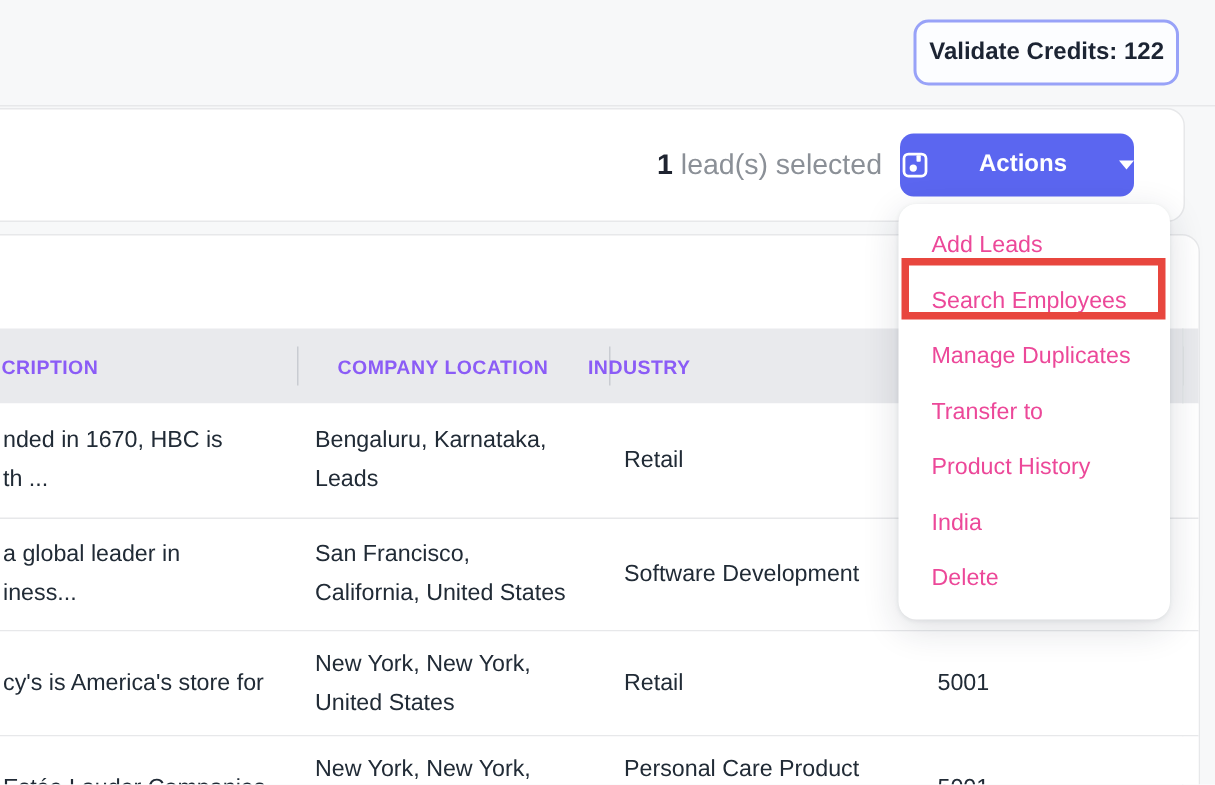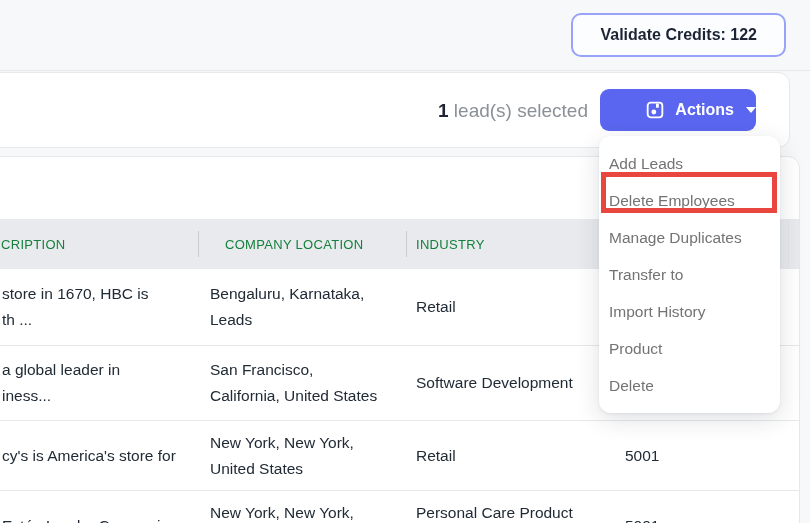--- a/index.html
+++ b/index.html
@@ -22,21 +22,21 @@
     position: absolute;
     left: 0; top: 0;
     width: 810px; height: 71px;
     background: #f7f8f9;
     border-bottom: 1px solid #e7e8ea;
   }
   .validate-btn {
     position: absolute;
     top: 13px; right: 24px;
     height: 44px;
-    padding: 0 27px;
+    padding: 0 8px;
     background: #fcfdff;
     border: 2px solid #98a2f8;
     border-radius: 10px;
     font-family: inherit;
     font-size: 16px;
     font-weight: 700;
     color: #1c2433;
     display: flex;
     align-items: center;
     cursor: pointer;
@@ -66,21 +66,21 @@
   }
   .actions-btn {
     position: absolute;
     left: 600px; top: 89px;
     width: 156px; height: 42px;
     background: #5b66f0;
     border: none;
     border-radius: 9px;
     display: flex;
     align-items: center;
-    justify-content: flex-end;
+    justify-content: space-between;
     gap: 10px;
     color: #ffffff;
     font-family: inherit;
     font-size: 16px;
     font-weight: 700;
     cursor: pointer;
     z-index: 4;
   }
   .caret-down {
     width: 0; height: 0;
@@ -105,29 +105,29 @@
     position: absolute;
     left: 0; top: 62px;
     width: 824px; height: 50px;
     background: #e9eaed;
     display: flex;
     align-items: center;
   }
   .th {
     position: absolute;
     font-size: 13px;
-    font-weight: 400;
+    font-weight: 700;
     letter-spacing: 0.3px;
-    color: #15803d;
+    color: #8b5cf6;
     top: 18px;
     white-space: nowrap;
   }
   .th-desc     { left: 24px; }
   .th-location { left: 248px; }
-  .th-industry { left: 439px; }
+  .th-industry { left: 415px; }
   .vdiv {
     position: absolute;
     top: 12px;
     width: 1px; height: 26px;
     background: #c9ccd2;
   }
   .vdiv-1 { left: 221px; }
   .vdiv-2 { left: 429px; }
   .vdiv-3 { left: 811px; }
   .col-divider-tall {
@@ -172,23 +172,23 @@
     background: #ffffff;
     border-radius: 12px;
     box-shadow: 0 6px 24px rgba(25, 32, 56, 0.14), 0 1px 3px rgba(25,32,56,0.08);
     padding: 9px 0;
     z-index: 10;
   }
   .dropdown-item {
     height: 37px;
     display: flex;
     align-items: center;
-    padding-left: 10px;
+    padding-left: 22px;
     font-size: 15.5px;
-    color: #737373;
+    color: #ec4899;
     cursor: pointer;
     white-space: nowrap;
   }
   .red-box {
     position: absolute;
     left: 601px; top: 172px;
     width: 176px; height: 41px;
     border: 5px solid #e8463e;
     z-index: 11;
     pointer-events: none;
@@ -224,21 +224,21 @@
       <span class="th th-desc">CRIPTION</span>
       <span class="vdiv vdiv-1"></span>
       <span class="th th-location">COMPANY LOCATION</span>
       <span class="vdiv vdiv-2"></span>
       <span class="th th-industry">INDUSTRY</span>
       <span class="vdiv vdiv-3"></span>
     </div>
     <div class="col-divider-tall"></div>
 
     <div class="trow row-1">
-      <div class="cell cell-desc">store in 1670, HBC is
+      <div class="cell cell-desc">nded in 1670, HBC is
 th ...</div>
       <div class="cell cell-location">Bengaluru, Karnataka,
 Leads</div>
       <div class="cell cell-industry">Retail</div>
       <div class="cell cell-emp"></div>
     </div>
     <div class="trow row-2">
       <div class="cell cell-desc">a global leader in
 iness...</div>
       <div class="cell cell-industry">Software Development</div>
@@ -258,23 +258,23 @@
       <div class="cell cell-location">New York, New York,
 United States</div>
       <div class="cell cell-industry">Personal Care Product
 Manufacturing</div>
       <div class="cell cell-emp">5001</div>
     </div>
   </div>
 
   <div class="dropdown">
     <div class="dropdown-item">Add Leads</div>
-    <div class="dropdown-item">Delete Employees</div>
+    <div class="dropdown-item">Search Employees</div>
     <div class="dropdown-item">Manage Duplicates</div>
     <div class="dropdown-item">Transfer to</div>
-    <div class="dropdown-item">Import History</div>
-    <div class="dropdown-item">Product</div>
+    <div class="dropdown-item">Product History</div>
+    <div class="dropdown-item">India</div>
     <div class="dropdown-item">Delete</div>
   </div>
 
   <div class="red-box"></div>
 
 </div>
 
 </body></html>

